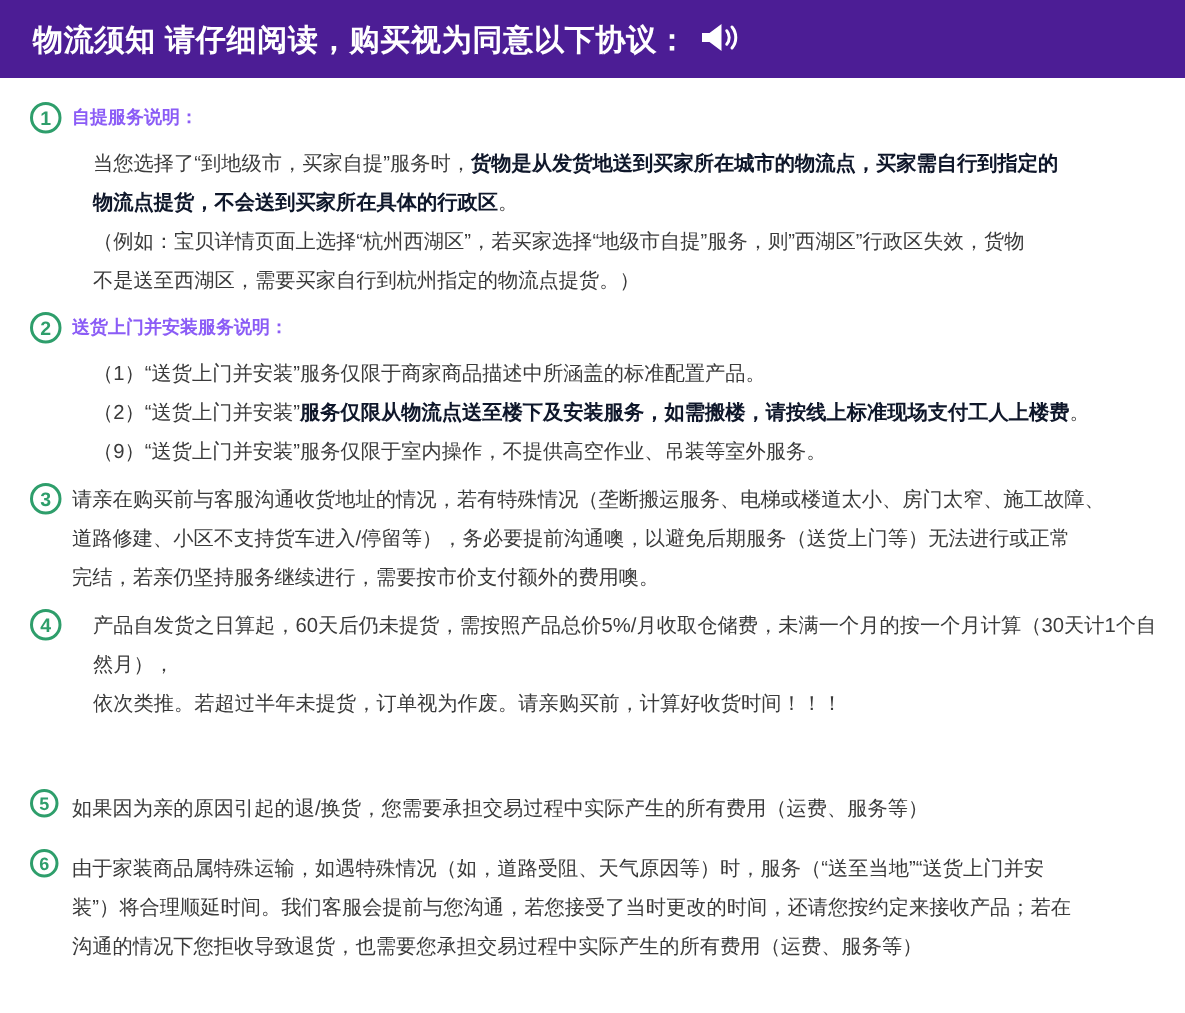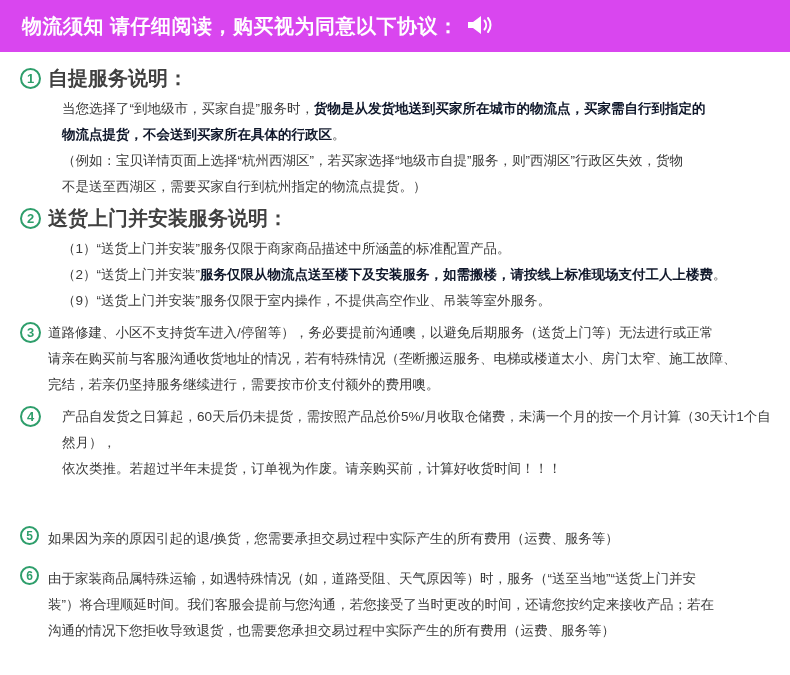--- a/index.html
+++ b/index.html
@@ -16,21 +16,21 @@
   }
   .page {
     position: relative;
     width: 790px;
     height: 675px;
     box-sizing: border-box;
   }
 
   
   .banner {
-    background: #d946ef;
+    background: #4c1d95;
     height: 52px;
     display: flex;
     align-items: center;
     padding-left: 22px;
     box-sizing: border-box;
   }
   .banner-title {
     color: #ffffff;
     font-size: 20px;
     font-weight: bold;
@@ -70,23 +70,23 @@
     box-sizing: border-box;
     line-height: 1;
   }
   .num-badge.small {
     width: 19px;
     height: 19px;
     font-size: 12px;
     top: 0px;
   }
   .sec-title {
-    font-size: 20px;
+    font-size: 12px;
     font-weight: bold;
-    color: #404040;
+    color: #8b5cf6;
     margin: 0 0 6px 0;
     line-height: 24px;
   }
   .para {
     font-size: 13.5px;
     line-height: 26px;
     color: #3a3a3a;
     margin: 0;
   }
   .para.pad {
@@ -142,22 +142,22 @@
       <div class="sec-title">送货上门并安装服务说明：</div>
       <p class="para pad">（1）“送货上门并安装”服务仅限于商家商品描述中所涵盖的标准配置产品。</p>
       <p class="para pad">
         <span>（2）“送货上门并安装”</span><span class="red">服务仅限从物流点送至楼下及安装服务，如需搬楼，请按线上标准现场支付工人上楼费</span><span>。</span>
       </p>
       <p class="para pad">（9）“送货上门并安装”服务仅限于室内操作，不提供高空作业、吊装等室外服务。</p>
     </div>
 
     <div class="section sp-gap">
       <div class="num-badge">3</div>
+      <p class="para">请亲在购买前与客服沟通收货地址的情况，若有特殊情况（垄断搬运服务、电梯或楼道太小、房门太窄、施工故障、</p>
       <p class="para">道路修建、小区不支持货车进入/停留等），务必要提前沟通噢，以避免后期服务（送货上门等）无法进行或正常</p>
-      <p class="para">请亲在购买前与客服沟通收货地址的情况，若有特殊情况（垄断搬运服务、电梯或楼道太小、房门太窄、施工故障、</p>
       <p class="para">完结，若亲仍坚持服务继续进行，需要按市价支付额外的费用噢。</p>
     </div>
 
     <div class="section sp-gap">
       <div class="num-badge">4</div>
       <div class="warehouse-body">
         <p class="para">产品自发货之日算起，60天后仍未提货，需按照产品总价5%/月收取仓储费，未满一个月的按一个月计算（30天计1个自然月），</p>
         <p class="para">依次类推。若超过半年未提货，订单视为作废。请亲购买前，计算好收货时间！！！</p>
       </div>
     </div>

